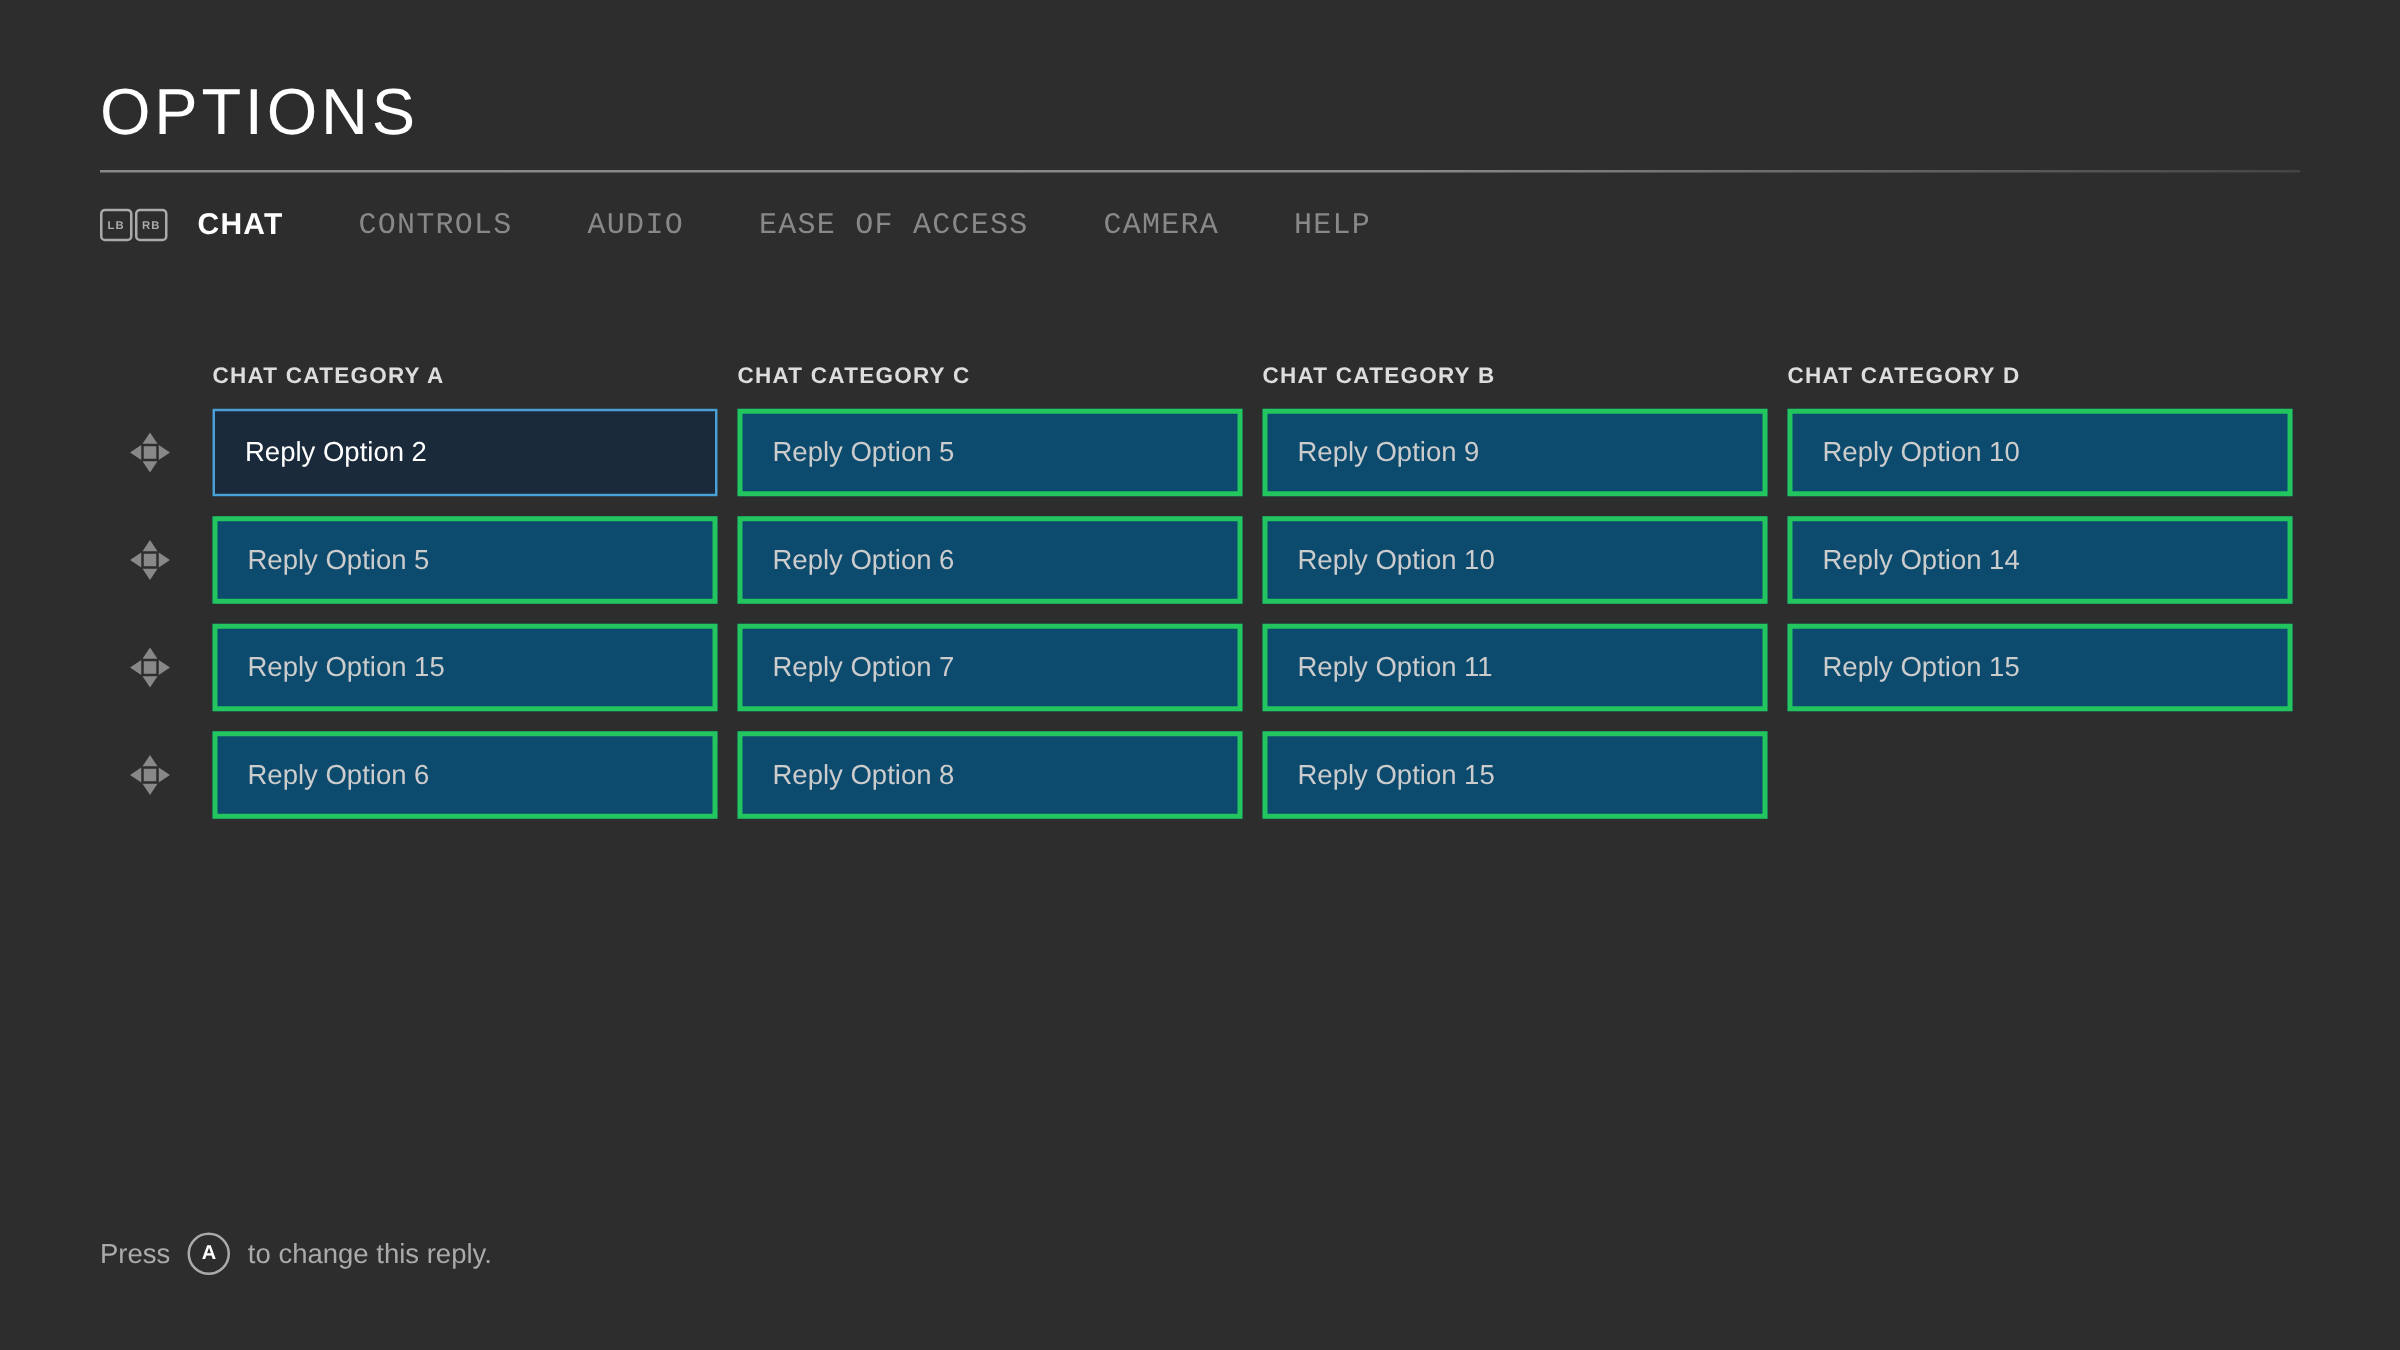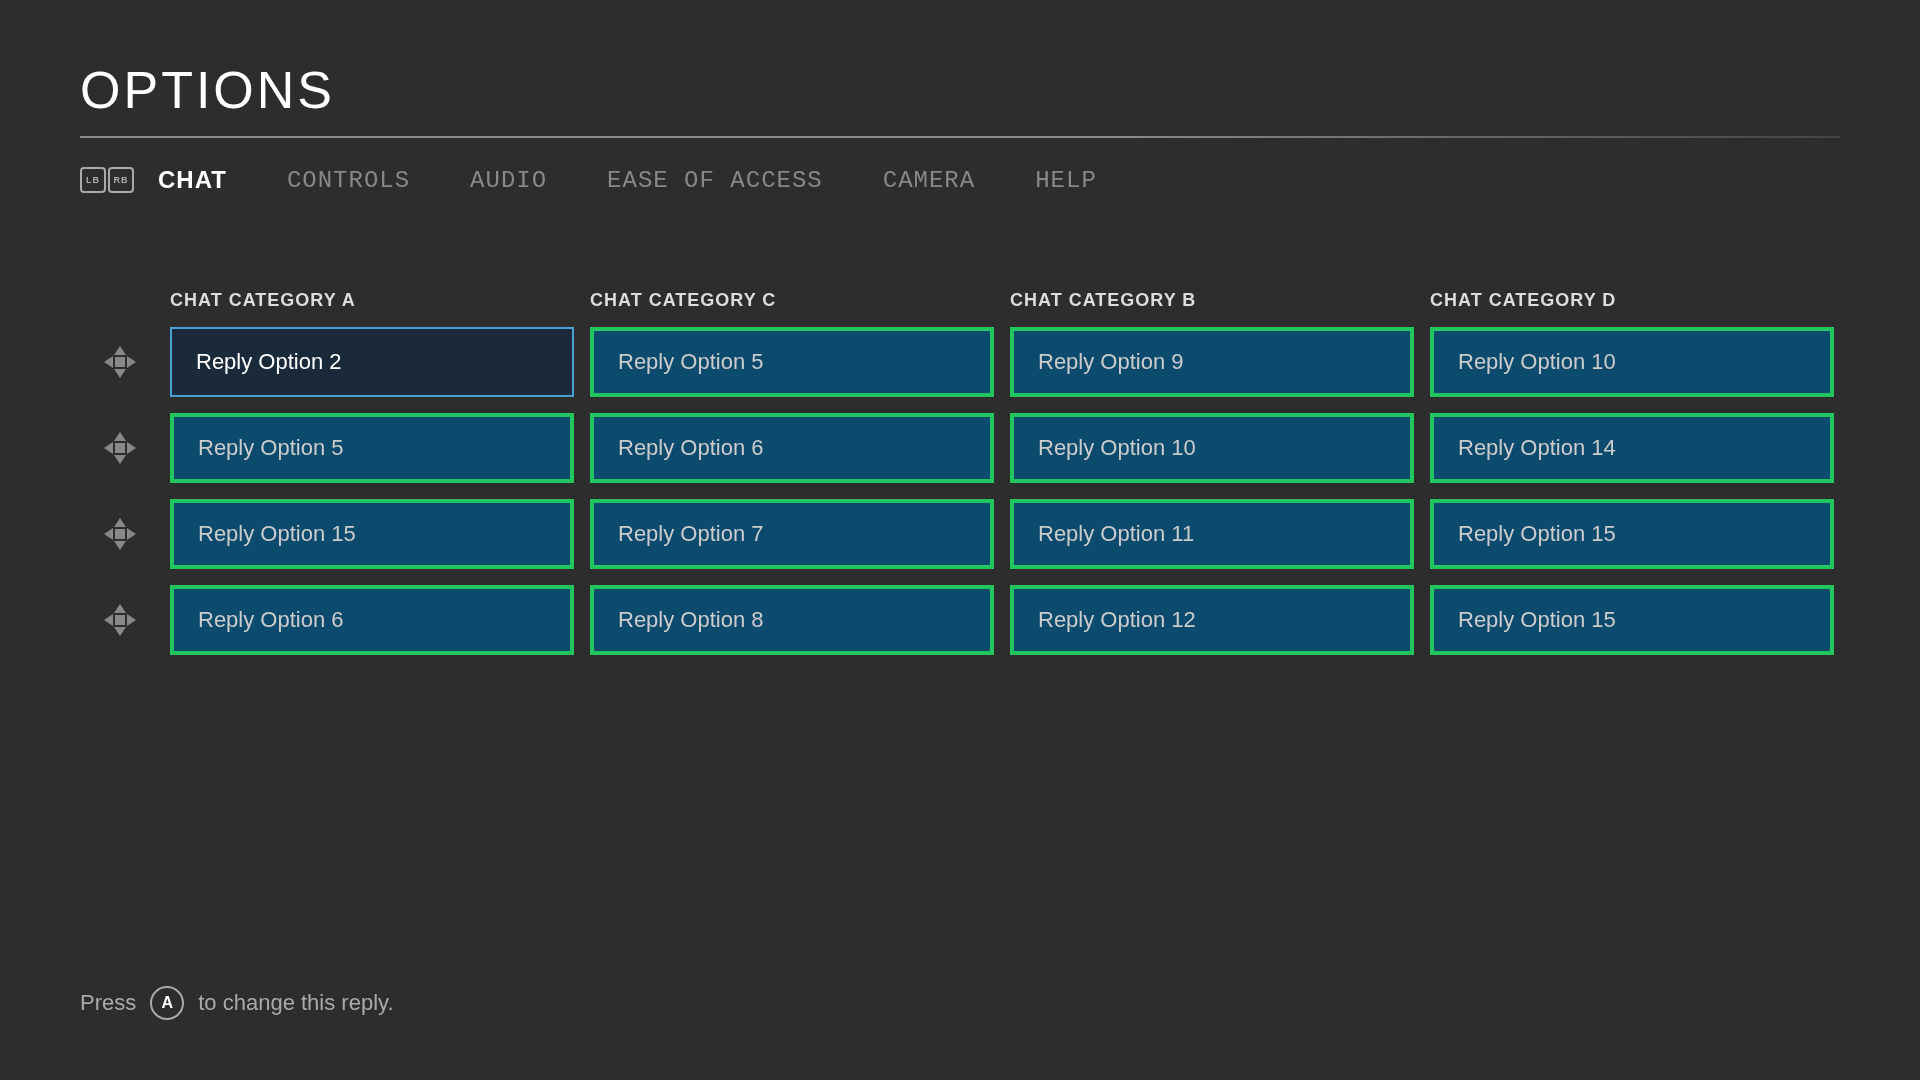--- a/index.html
+++ b/index.html
@@ -274,21 +274,20 @@
 
             <polygon points="20,4 26,13 14,13" fill="#888888"></polygon>
             <polygon points="20,36 26,27 14,27" fill="#888888"></polygon>
             <polygon points="4,20 13,14 13,26" fill="#888888"></polygon>
             <polygon points="36,20 27,14 27,26" fill="#888888"></polygon>
             <rect x="15" y="15" width="10" height="10" fill="#888888"></rect>
           </svg>
         </div>
         <div class="option-cell">Reply Option 6</div>
         <div class="option-cell">Reply Option 8</div>
-        <div class="option-cell">Reply Option 12</div>
         <div class="option-cell">Reply Option 15</div>
       </div>
 
     </div>
 
     <div class="footer-hint">
       <span>Press</span>
       <span class="a-button">A</span>
       <span>to change this reply.</span>
     </div>

